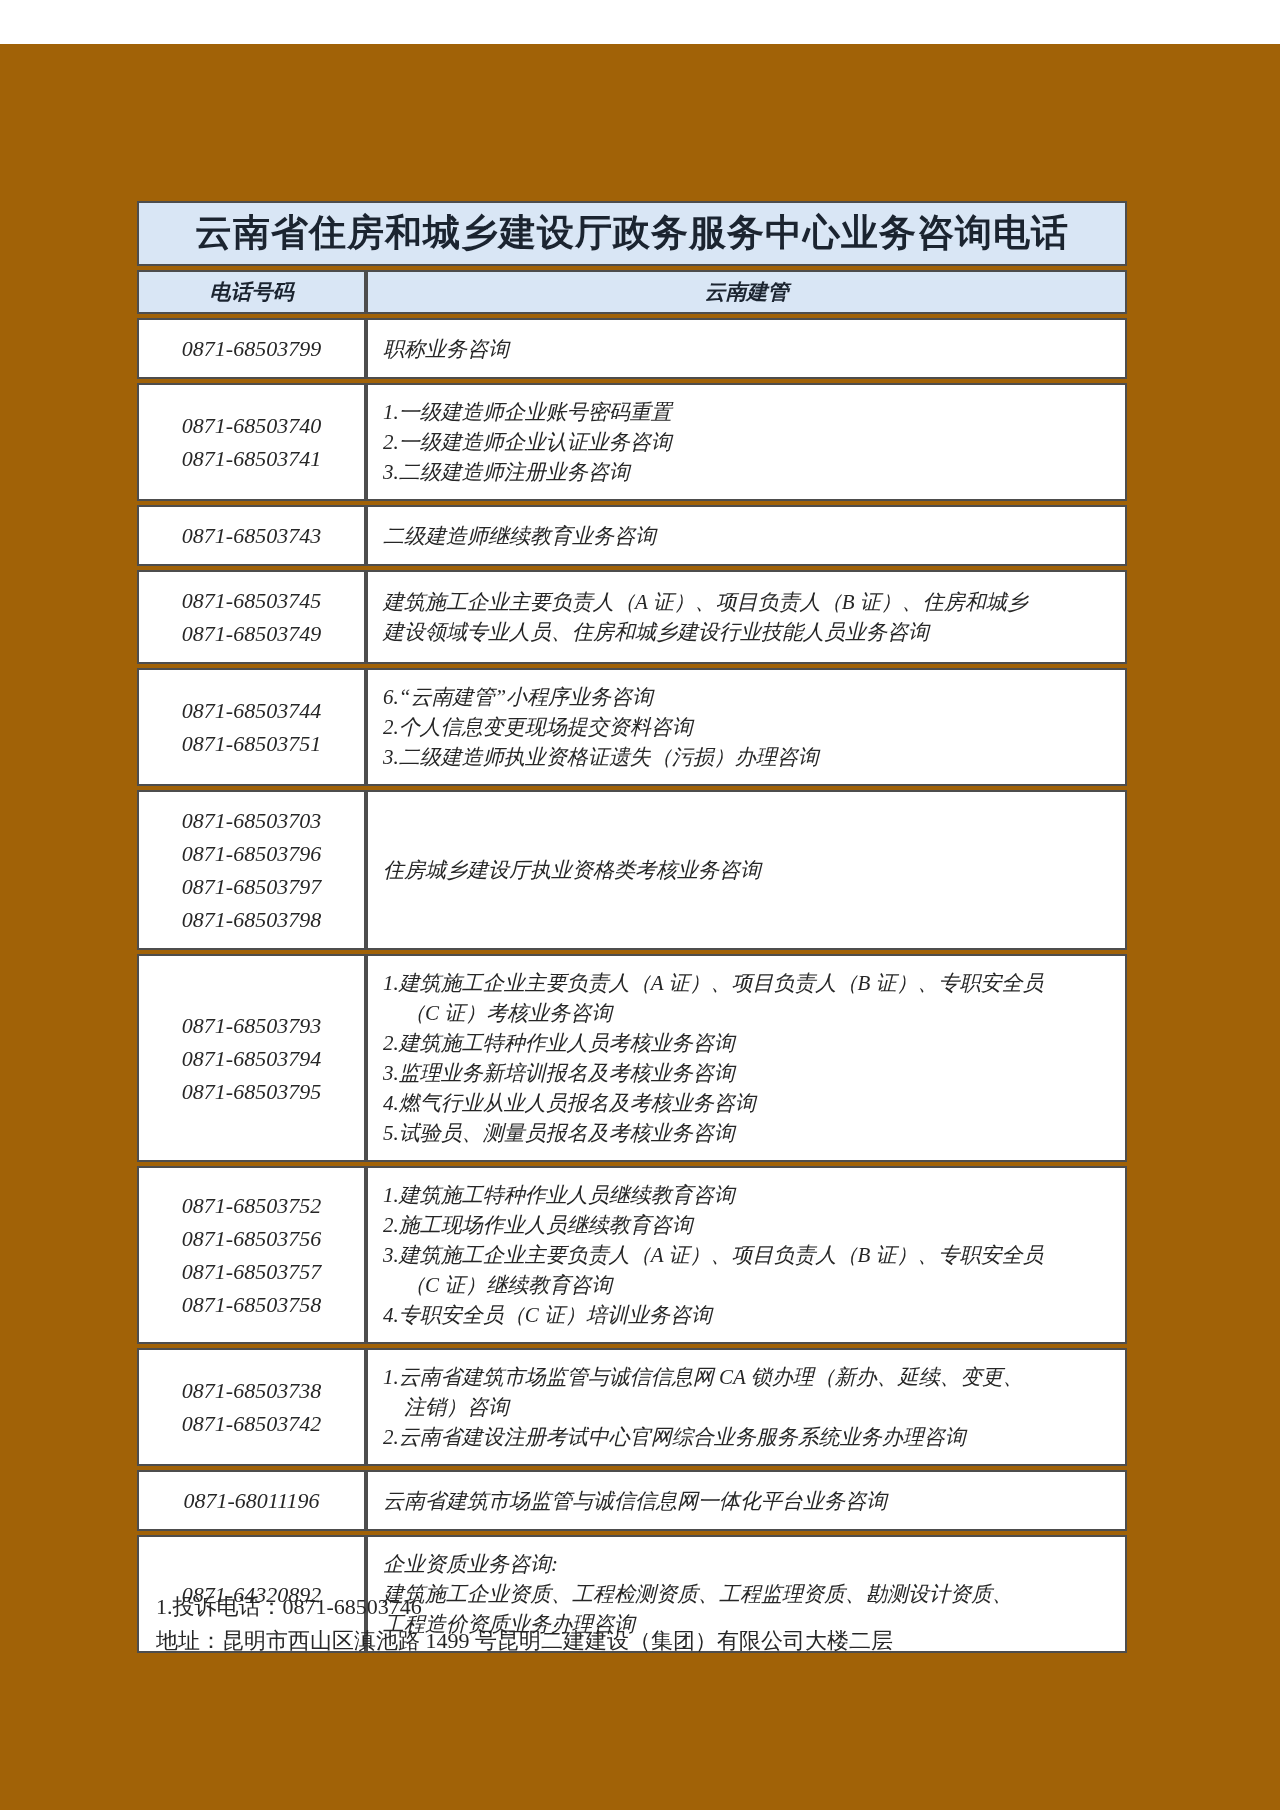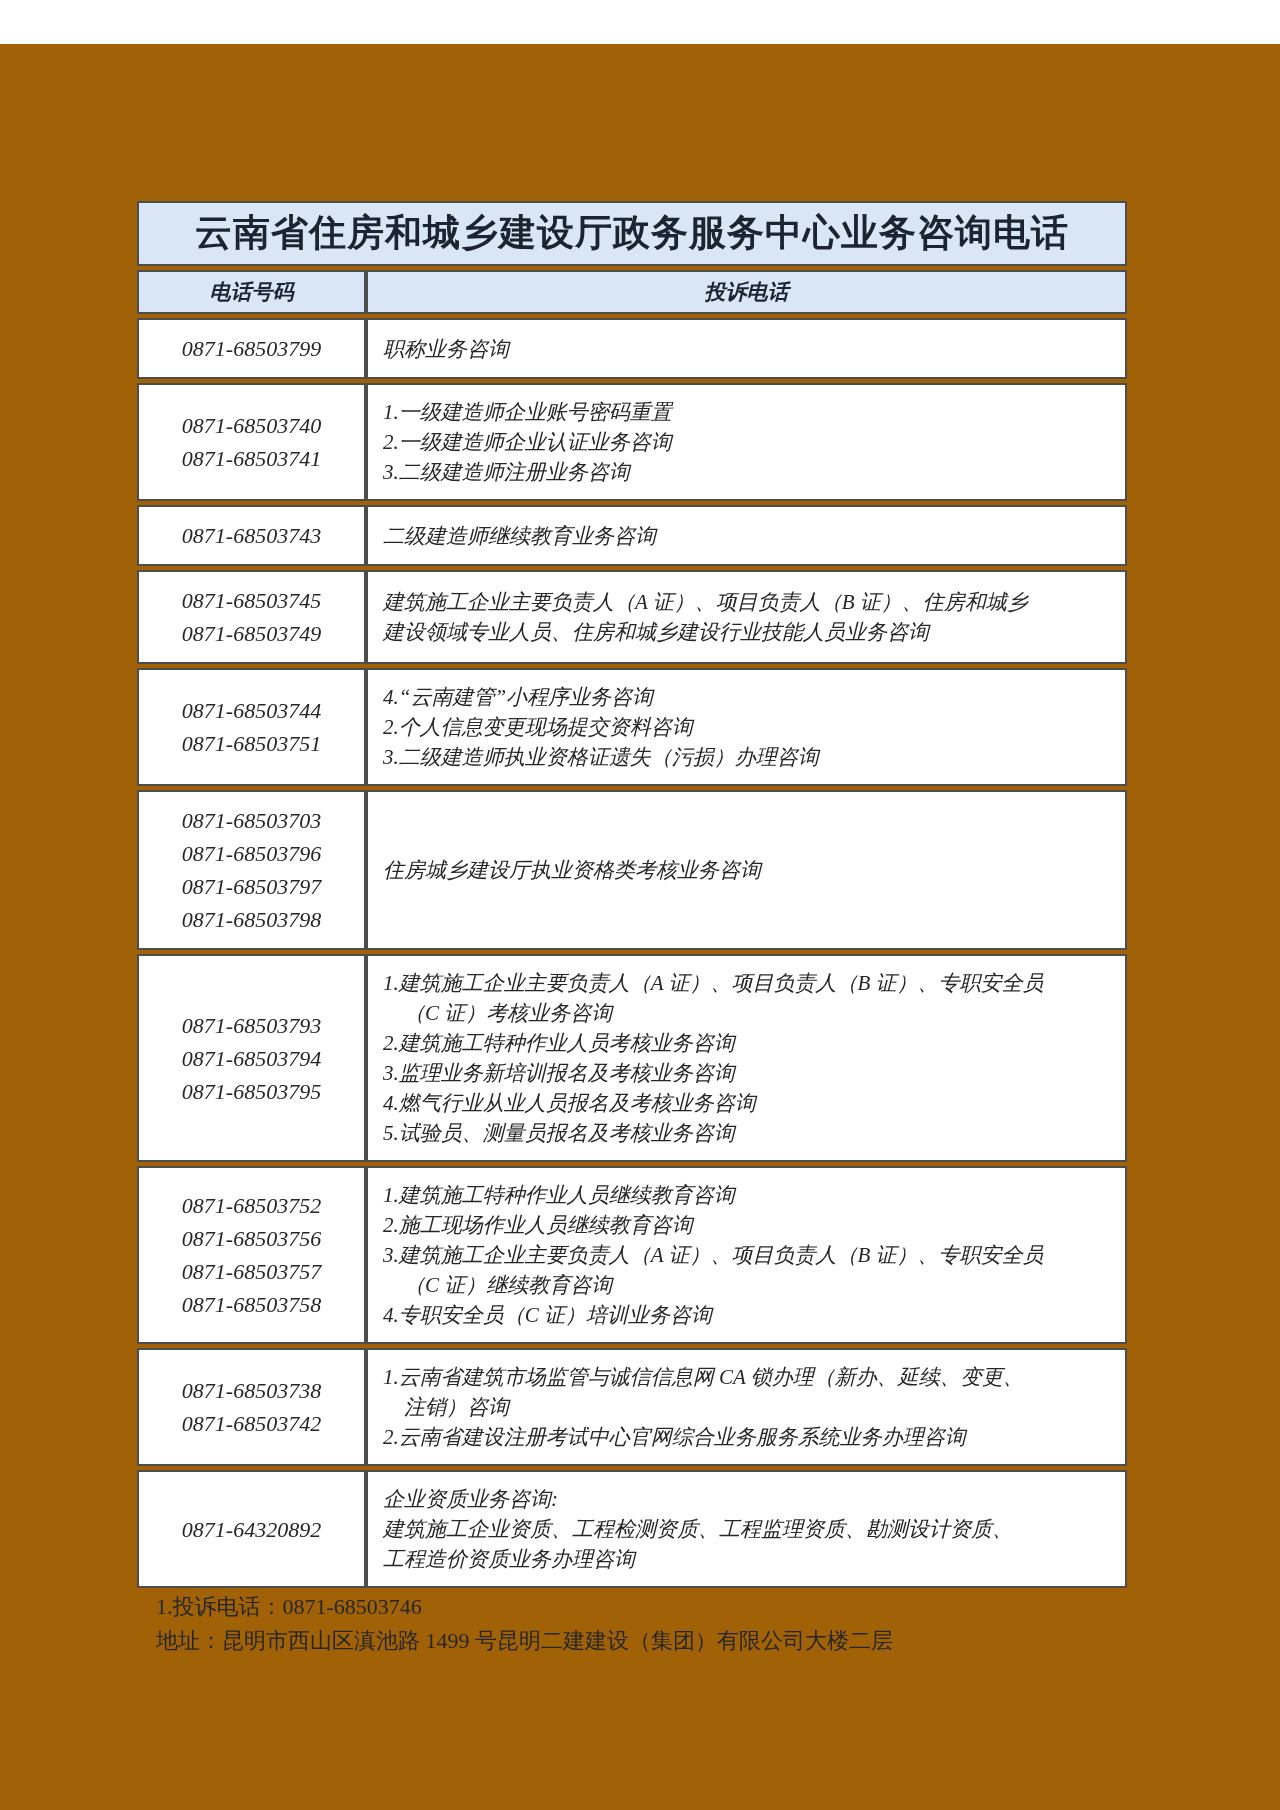--- a/index.html
+++ b/index.html
@@ -86,21 +86,21 @@
     <div class="doc-title">云南省住房和城乡建设厅政务服务中心业务咨询电话</div>
 
     <table class="phone-table">
       <colgroup>
           <col class="c-phone">
           <col class="c-service">
         </colgroup>
       <thead>
         <tr>
           <th>电话号码</th>
-          <th>投诉电话</th>
+          <th>云南建管</th>
         </tr>
       </thead>
       <tbody id="rows-body">
           <tr>
       <td class="phone-cell single">
               <div class="phone-line">0871-68503799</div>
             </td>
       <td class="service-cell single">
               <div class="svc-line">职称业务咨询</div>
             </td>
@@ -133,21 +133,21 @@
               <div class="svc-line">建筑施工企业主要负责人（A 证）、项目负责人（B 证）、住房和城乡</div>
               <div class="svc-line">建设领域专业人员、住房和城乡建设行业技能人员业务咨询</div>
             </td>
     </tr>
           <tr>
       <td class="phone-cell">
               <div class="phone-line">0871-68503744</div>
               <div class="phone-line">0871-68503751</div>
             </td>
       <td class="service-cell">
-              <div class="svc-line">4.“云南建管”小程序业务咨询</div>
+              <div class="svc-line">6.“云南建管”小程序业务咨询</div>
               <div class="svc-line">2.个人信息变更现场提交资料咨询</div>
               <div class="svc-line">3.二级建造师执业资格证遗失（污损）办理咨询</div>
             </td>
     </tr>
           <tr>
       <td class="phone-cell">
               <div class="phone-line">0871-68503703</div>
               <div class="phone-line">0871-68503796</div>
               <div class="phone-line">0871-68503797</div>
               <div class="phone-line">0871-68503798</div>
@@ -188,20 +188,28 @@
     </tr>
           <tr>
       <td class="phone-cell">
               <div class="phone-line">0871-68503738</div>
               <div class="phone-line">0871-68503742</div>
             </td>
       <td class="service-cell">
               <div class="svc-line">1.云南省建筑市场监管与诚信信息网 CA 锁办理（新办、延续、变更、</div>
               <div class="svc-line indent">注销）咨询</div>
               <div class="svc-line">2.云南省建设注册考试中心官网综合业务服务系统业务办理咨询</div>
+            </td>
+    </tr>
+          <tr>
+      <td class="phone-cell single">
+              <div class="phone-line">0871-68011196</div>
+            </td>
+      <td class="service-cell single">
+              <div class="svc-line">云南省建筑市场监管与诚信信息网一体化平台业务咨询</div>
             </td>
     </tr>
           <tr>
       <td class="phone-cell">
               <div class="phone-line">0871-64320892</div>
             </td>
       <td class="service-cell">
               <div class="svc-line">企业资质业务咨询:</div>
               <div class="svc-line">建筑施工企业资质、工程检测资质、工程监理资质、勘测设计资质、</div>
               <div class="svc-line">工程造价资质业务办理咨询</div>

